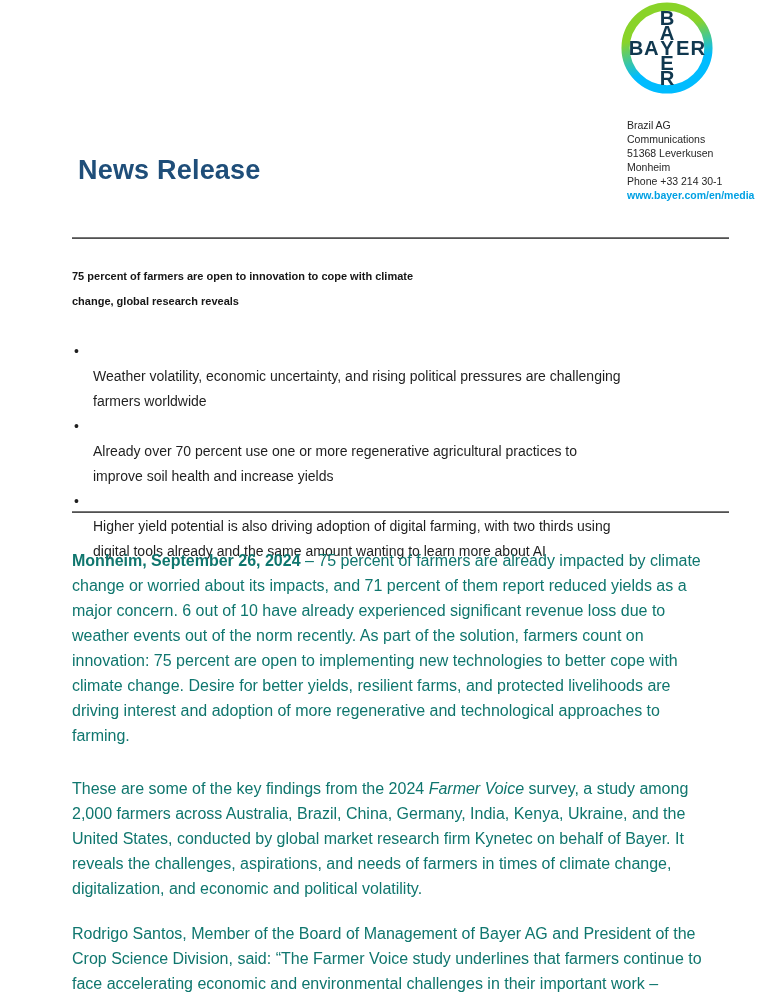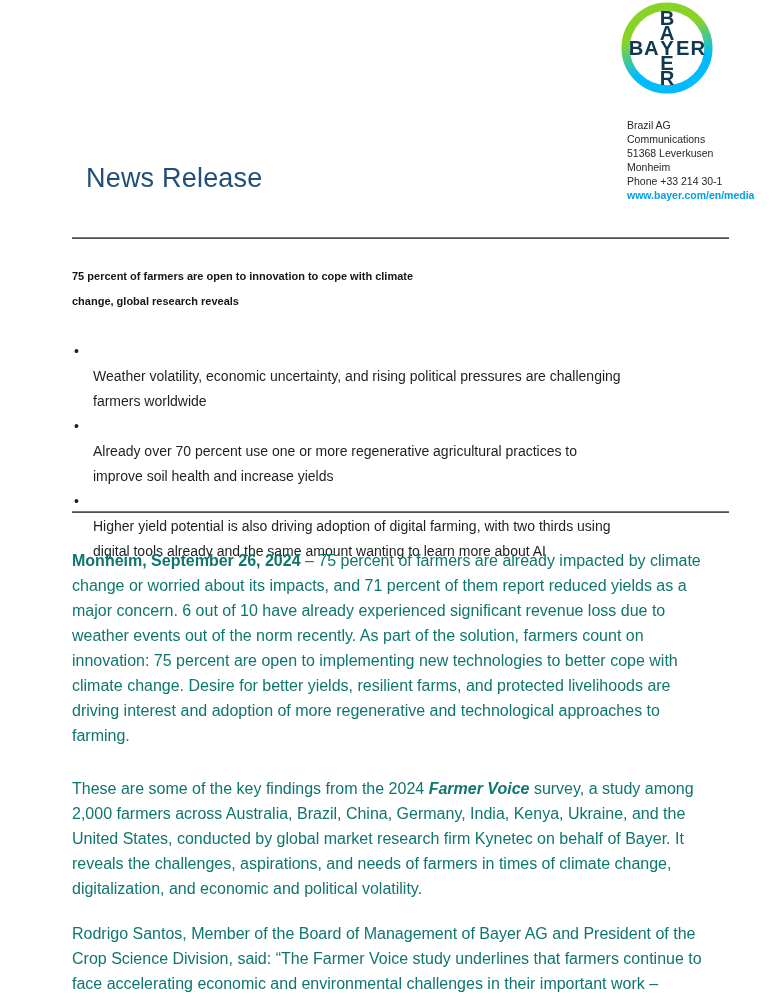--- a/index.html
+++ b/index.html
@@ -45,24 +45,24 @@
     text-decoration: none;
     cursor: pointer;
     text-align: center;
   }
 
   
   .doc-type {
     position: absolute;
     left: 74px;
     top: 153px;
-    margin: 12px;
+    margin: 4px;
     font-size: 27px;
     line-height: 27px;
-    font-weight: normal;
+    font-weight: bold;
     color: #1F4E79;
     letter-spacing: 0.2px;
   }
 
   
   .rule {
     position: absolute;
     left: 72px;
     width: 657px;
     height: 2px;
@@ -117,21 +117,21 @@
     margin: 0;
     font-size: 16px;
     line-height: 25px;
     color: #0f766e;
     white-space: pre-line;
   }
   .para-1 { top: 548px; }
   .para-2 { top: 776px; }
   .para-3 { top: 921px; }
   .para .lead { font-weight: bold; }
-  .para .em { font-style: italic; font-weight: bold; }
+  .para .em { font-style: italic; }
 </style>
 </head>
 <body>
 
 <div class="page">
 
   <div class="logo-wrap">
     <svg viewBox="0 0 100 100">
       <defs>
         <linearGradient id="ringGrad" x1="0.35" y1="0" x2="0.65" y2="1">

